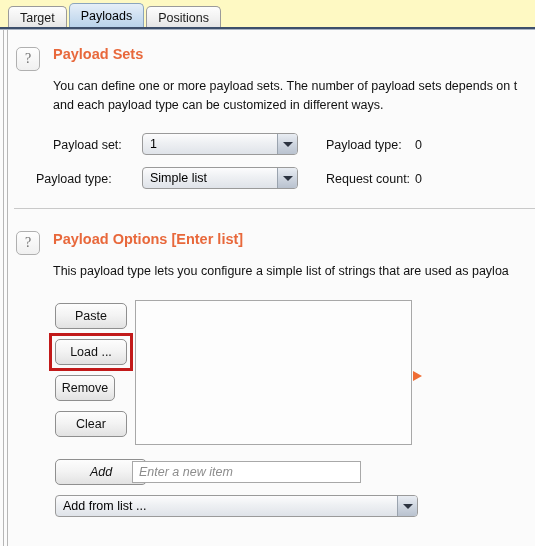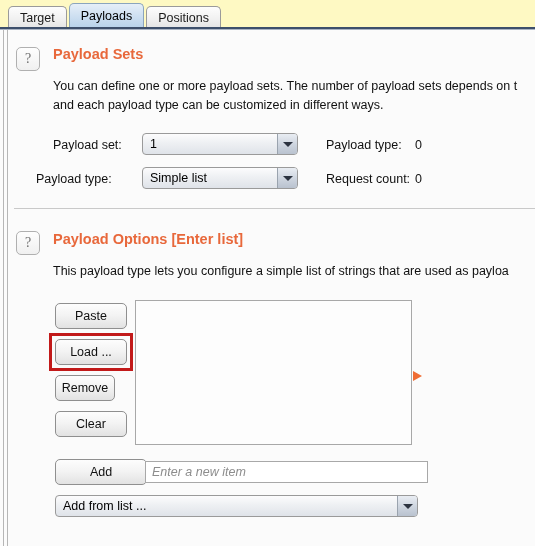--- a/index.html
+++ b/index.html
@@ -259,21 +259,21 @@
 <div class="btn" style="left:55px; top:339px; width:72px;">Load ...</div>
 <div class="btn" style="left:55px; top:375px; width:60px;">Remove</div>
 <div class="btn" style="left:55px; top:411px; width:72px;">Clear</div>
 
 <div id="red-highlight" style="left:49px; top:333px; width:84px; height:38px;"></div>
 
 <div id="payload-listbox" style="left:135px; top:300px; width:277px; height:145px;"></div>
 
 <div id="expand-arrow" style="left:413px; top:371px;"></div>
 
-<div class="btn" style="left:55px; top:459px; width:92px;">Add</div>
-<div class="textinput" style="left:145px; top:461px; width:283px;padding-left:25px;">
+<div class="btn" style="left:55px; top:459px; width:92px;font-style:italic;">Add</div>
+<div class="textinput" style="left:132px; top:461px; width:229px;padding-left:25px;">
   <span class="ph">Enter a new item</span>
 </div>
 
 <div class="combo" style="left:55px; top:495px; width:363px;">
   <span class="ctext">Add from list ...</span>
   <span class="arrowbox"></span>
 </div>
 
 </body></html>

